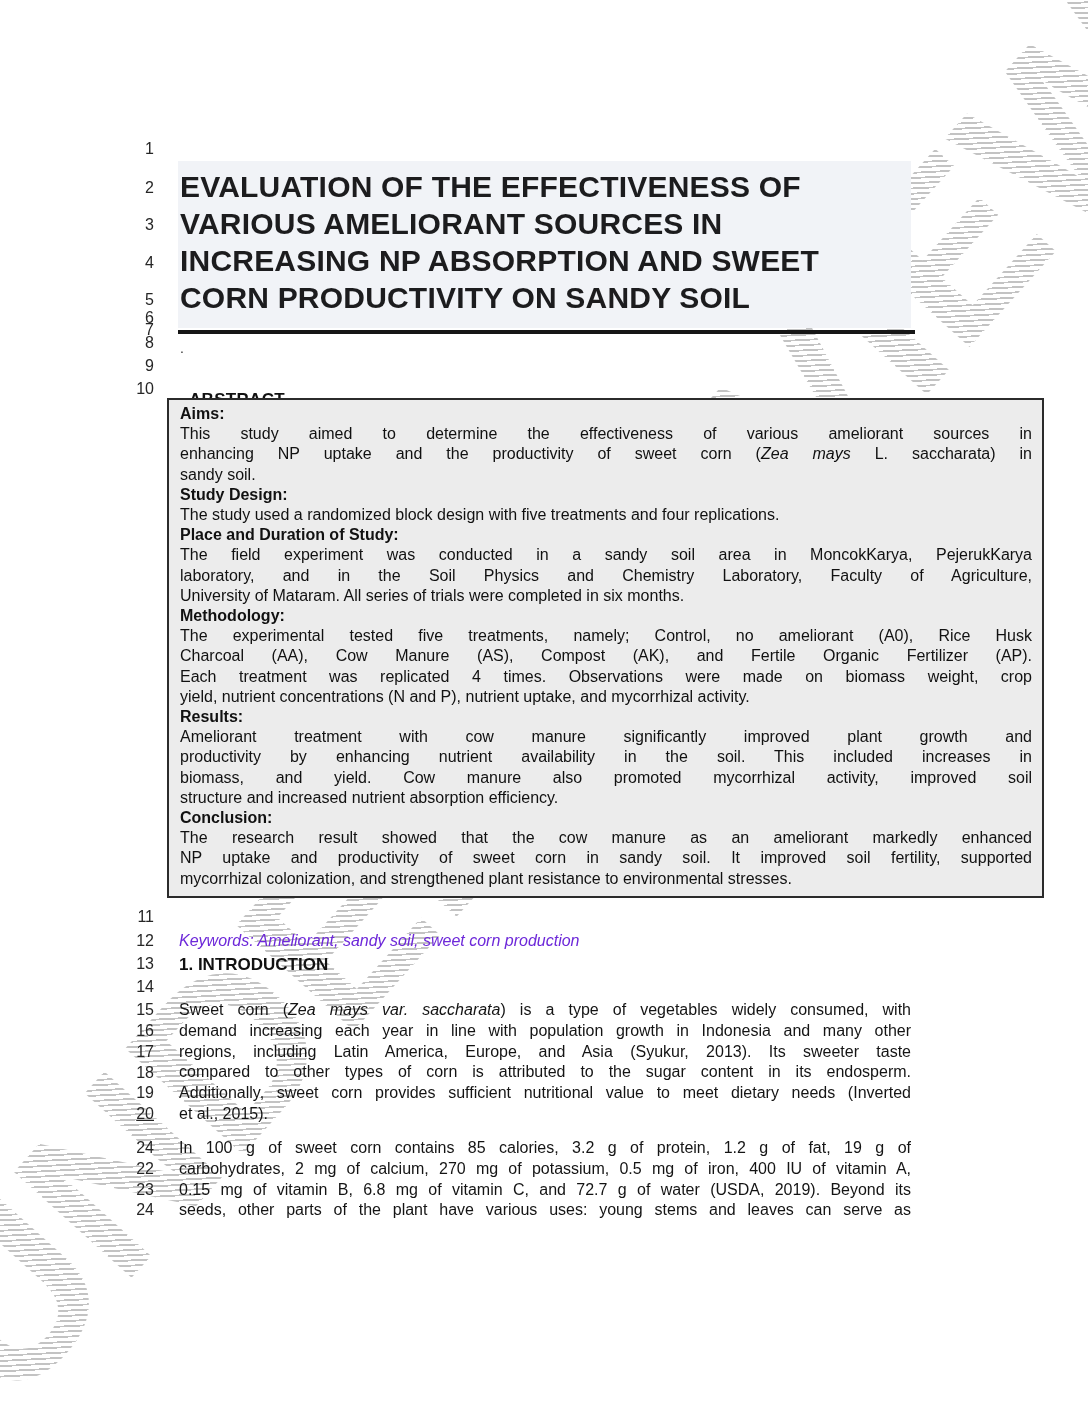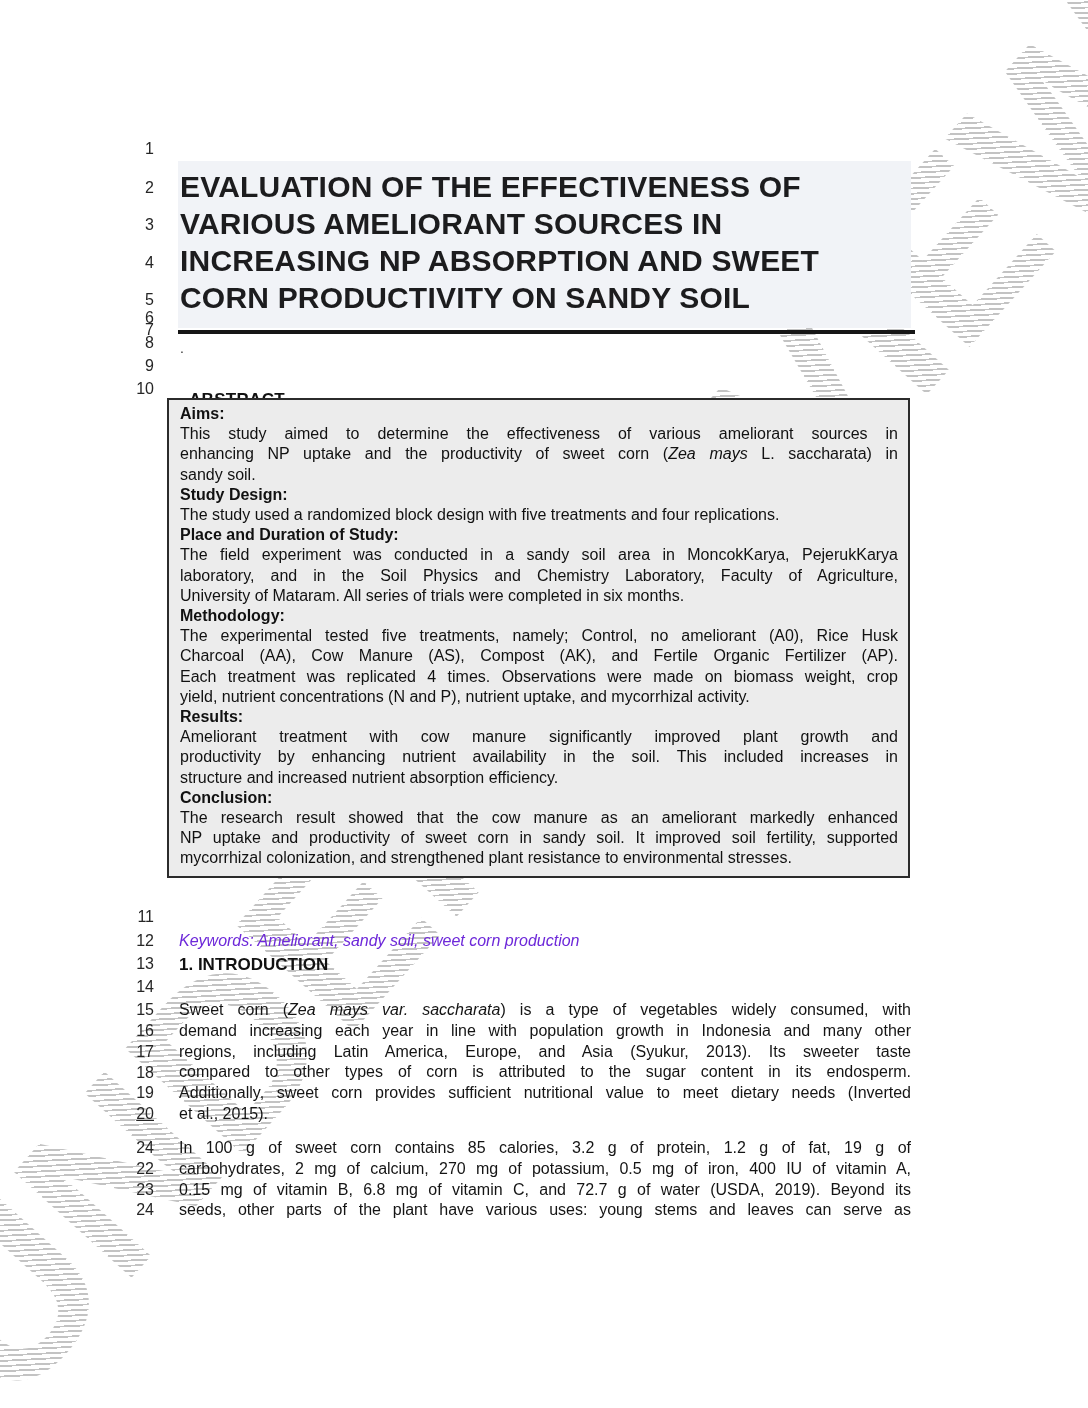--- a/index.html
+++ b/index.html
@@ -53,21 +53,21 @@
     position:absolute;left:180px;top:340px;
     font-size:14px;color:#333;z-index:2;
   }
   #abstract-heading{
     position:absolute;left:189px;top:354px;
     font-weight:bold;font-size:17px;color:#111;
     letter-spacing:.3px;z-index:2;margin-top:36px;
   }
   
   #abstract-box{
-    position:absolute;left:167px;top:398px;width:743px;
+    position:absolute;left:167px;top:398px;width:877px;
     box-sizing:border-box;
     border:2px solid #2b2b2b;
     background:#ececec;
     padding:4px 10px 7px 11px;
     font-size:16px;line-height:20.2px;
     color:#111;
     z-index:2;
   }
   .sec-label{font-weight:bold;}
   .jline{
@@ -150,20 +150,21 @@
       <div class="jline">laboratory, and in the Soil Physics and Chemistry Laboratory, Faculty of Agriculture,</div>
       <div class="jline last">University of Mataram. All series of trials were completed in six months.</div>
       <div class="sec-label">Methodology:</div>
       <div class="jline">The experimental tested five treatments, namely; Control, no ameliorant (A0), Rice Husk</div>
       <div class="jline">Charcoal (AA), Cow Manure (AS), Compost (AK), and Fertile Organic Fertilizer (AP).</div>
       <div class="jline">Each treatment was replicated 4 times. Observations were made on biomass weight, crop</div>
       <div class="jline last">yield, nutrient concentrations (N and P), nutrient uptake, and mycorrhizal activity.</div>
       <div class="sec-label">Results:</div>
       <div class="jline">Ameliorant treatment with cow manure significantly improved plant growth and</div>
       <div class="jline">productivity by enhancing nutrient availability in the soil. This included increases in</div>
+      <div class="jline">biomass, and yield. Cow manure also promoted mycorrhizal activity, improved soil</div>
       <div class="jline last">structure and increased nutrient absorption efficiency.</div>
       <div class="sec-label">Conclusion:</div>
       <div class="jline">The research result showed that the cow manure as an ameliorant markedly enhanced</div>
       <div class="jline">NP uptake and productivity of sweet corn in sandy soil. It improved soil fertility, supported</div>
       <div class="jline last">mycorrhizal colonization, and strengthened plant resistance to environmental stresses.</div>
     </div>
 
   <div id="keywords-line">Keywords: Ameliorant, sandy soil, sweet corn production</div>
 
   <div id="intro-heading">1. INTRODUCTION</div>

